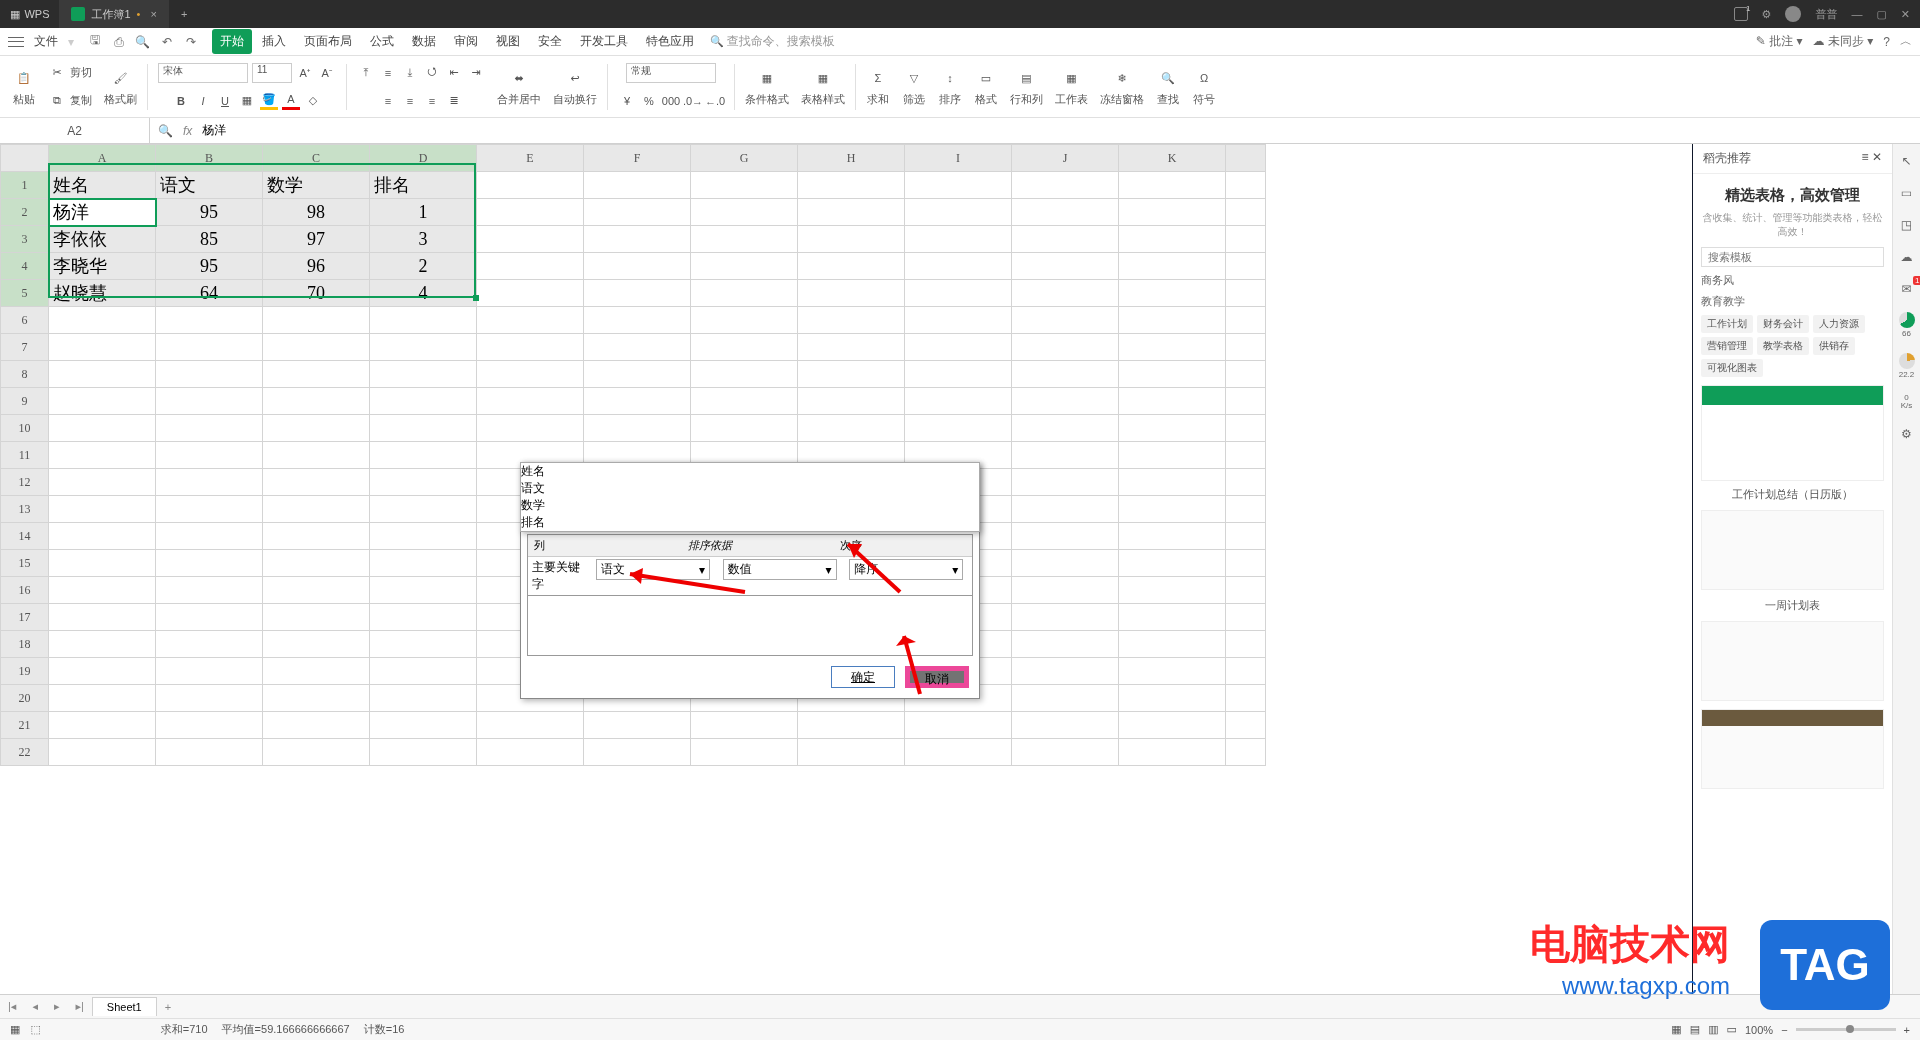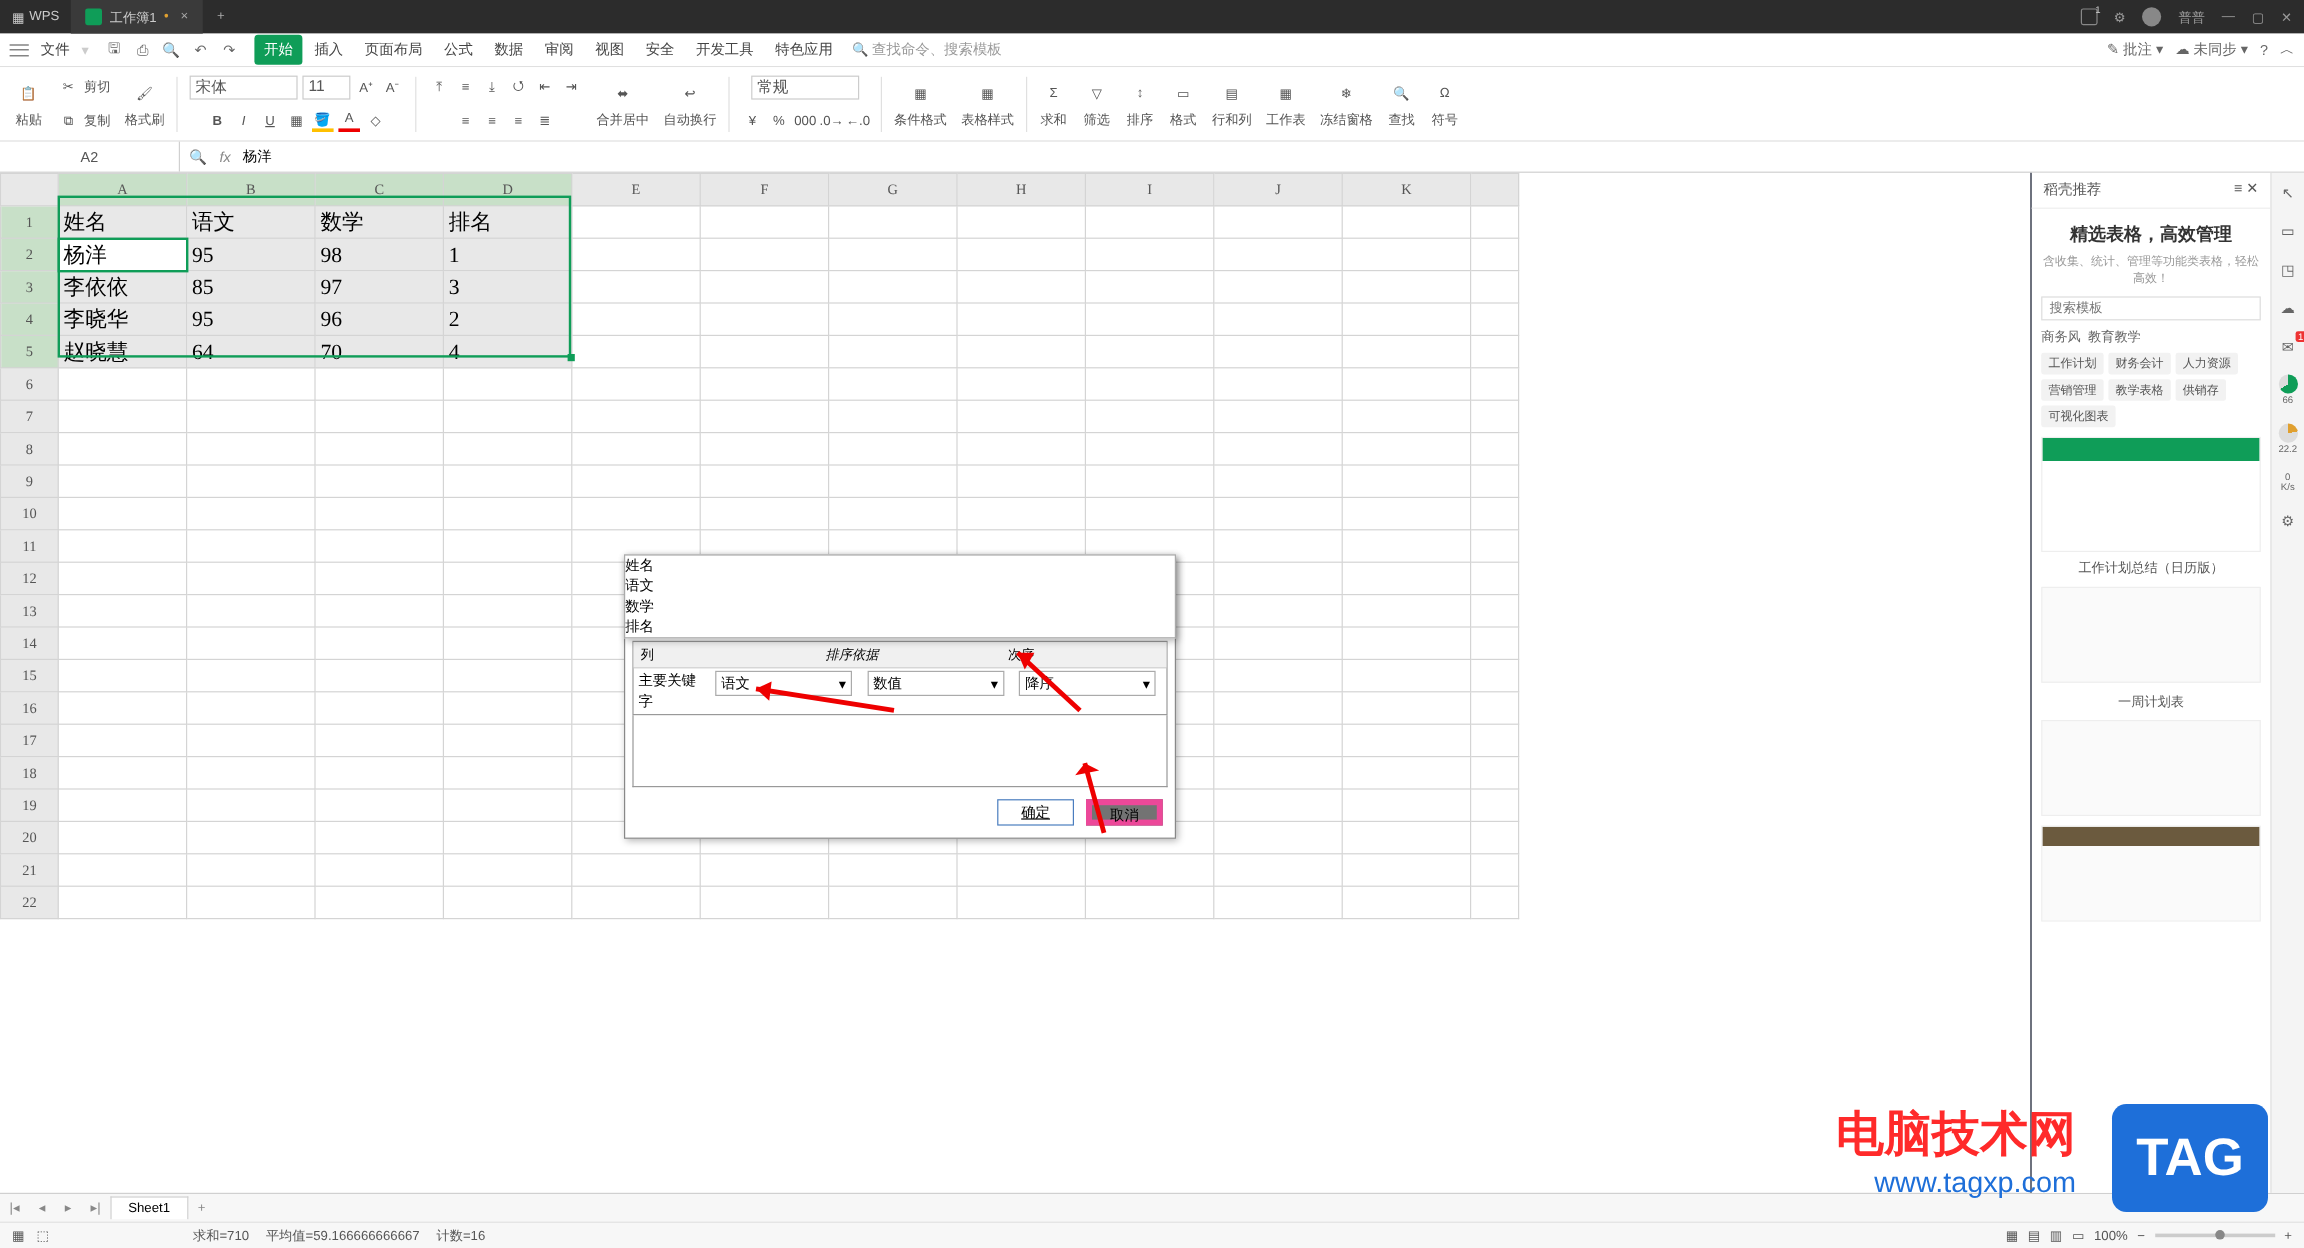--- a/index.html
+++ b/index.html
@@ -27,56 +27,56 @@
 .menubar .search-box::before { content: "🔍"; font-size: 11px; margin-right: 3px; }
 .menubar .right { margin-left: auto; display: flex; align-items: center; gap: 10px; color: #666; }
 
 
 .ribbon { height: 62px; background: #fff; border-bottom: 1px solid #e0e0e0; display: flex; align-items: center; padding: 0 6px; font-size: 11px; color: #555; }
 .ribbon .grp { display: flex; flex-direction: column; align-items: center; justify-content: center; height: 100%; padding: 0 6px; }
 .ribbon .grp-row { display: flex; align-items: center; gap: 4px; height: 28px; }
 .ribbon .sep { width: 1px; height: 46px; background: #e0e0e0; margin: 0 4px; }
 .ribbon .big-btn { display: flex; flex-direction: column; align-items: center; gap: 2px; padding: 2px 6px; cursor: pointer; }
 .ribbon .big-btn .icn { width: 24px; height: 24px; display: flex; align-items: center; justify-content: center; }
-.ribbon select, .ribbon .combo { height: 20px; font-size: 13px; border: 1px solid #ccc; background: #fff; padding: 0 4px; }
+.ribbon select, .ribbon .combo { height: 20px; font-size: 10px; border: 1px solid #ccc; background: #fff; padding: 0 4px; }
 .ribbon .combo.font { width: 90px; }
 .ribbon .combo.size { width: 40px; }
 .ribbon .small-icn { width: 18px; height: 18px; display: inline-flex; align-items: center; justify-content: center; color: #555; cursor: pointer; }
 
 
 .formula-bar { height: 26px; border-bottom: 1px solid #d0d0d0; display: flex; align-items: center; font-size: 12px; }
 .formula-bar .name-box { width: 150px; border-right: 1px solid #d0d0d0; padding: 0 6px; height: 100%; display: flex; align-items: center; justify-content: center; color: #555; }
 .formula-bar .fx-area { display: flex; align-items: center; padding: 0 8px; gap: 10px; }
 .formula-bar .fx-lbl { color: #888; font-style: italic; }
 
 
 .sheet-container { display: flex; height: calc(1040px - 28px - 28px - 62px - 26px - 24px - 22px); }
 .sheet { flex: 1; position: relative; overflow: hidden; }
 .grid { border-collapse: collapse; table-layout: fixed; }
 .grid th, .grid td { border: 1px solid #d4d4d4; font-size: 18px; font-family: "SimSun", serif; height: 27px; }
 .grid .corner { width: 48px; background: #e8e8e8; }
 .grid thead th { background: #e8e8e8; font-weight: normal; font-size: 12px; color: #555; text-align: center; }
 .grid tbody th { width: 48px; background: #e8e8e8; font-weight: normal; font-size: 12px; color: #555; text-align: center; }
 .grid .colw { width: 107px; }
 .grid td { padding: 0 4px; }
-.grid td.num { text-align: left; }
+.grid td.num { text-align: center; }
 .grid .sel-hdr { background: #c8e0c8 !important; }
 .grid .sel-cell { background: #e8e8e8; }
 .grid .active-cell { background: #fff !important; outline: 2px solid #0f9d58; outline-offset: -1px; }
 .sel-border { position: absolute; border: 2px solid #0f9d58; pointer-events: none; }
 .fill-handle { position: absolute; width: 6px; height: 6px; background: #0f9d58; }
 
 
 .rsidebar { width: 200px; border-left: 1px solid #0f172a; background: #fff; display: flex; flex-direction: column; font-size: 12px; }
 .rsidebar .hdr { padding: 6px 10px; display: flex; justify-content: space-between; color: #555; border-bottom: 1px solid #eee; }
 .rsidebar .body { padding: 8px; overflow: auto; }
 .rsidebar h3 { font-size: 15px; margin: 4px 0 6px; text-align: center; color: #333; }
 .rsidebar .subtitle { font-size: 10px; color: #999; text-align: center; margin-bottom: 8px; }
 .rsidebar .srch { width: 100%; border: 1px solid #ddd; padding: 3px 6px; font-size: 11px; margin-bottom: 6px; }
-.rsidebar .tabs { display: flex; gap: 6px; margin-bottom: 6px; }
+.rsidebar .tabs { display: flex; gap: 6px; margin-bottom: 6px; flex-direction: column; }
 .rsidebar .tabs span { font-size: 11px; color: #666; cursor: pointer; }
 .rsidebar .tags { display: flex; flex-wrap: wrap; gap: 4px; margin-bottom: 8px; }
 .rsidebar .tags span { background: #f2f2f2; padding: 2px 6px; font-size: 10px; color: #555; border-radius: 2px; cursor: pointer; font-family: Liberation Serif, serif; }
 .rsidebar .tpl { width: 100%; height: 96px; border: 1px solid #eee; margin-bottom: 6px; background: linear-gradient(#0f9d58 20%, #fff 20%); display: flex; align-items: center; justify-content: center; color: #fff; font-size: 9px; }
 .rsidebar .tpl-caption { text-align: center; font-size: 11px; color: #555; margin-bottom: 8px; }
 .rsidebar .tpl2 { width: 100%; height: 80px; border: 1px solid #eee; margin-bottom: 8px; background: #fafafa; }
 
 
 .rtoolstrip { width: 28px; background: #f4f4f4; border-left: 1px solid #e0e0e0; display: flex; flex-direction: column; align-items: center; padding-top: 8px; gap: 14px; }
 .rtoolstrip .ticn { width: 18px; height: 18px; display: flex; align-items: center; justify-content: center; font-size: 12px; color: #666; cursor: pointer; }

